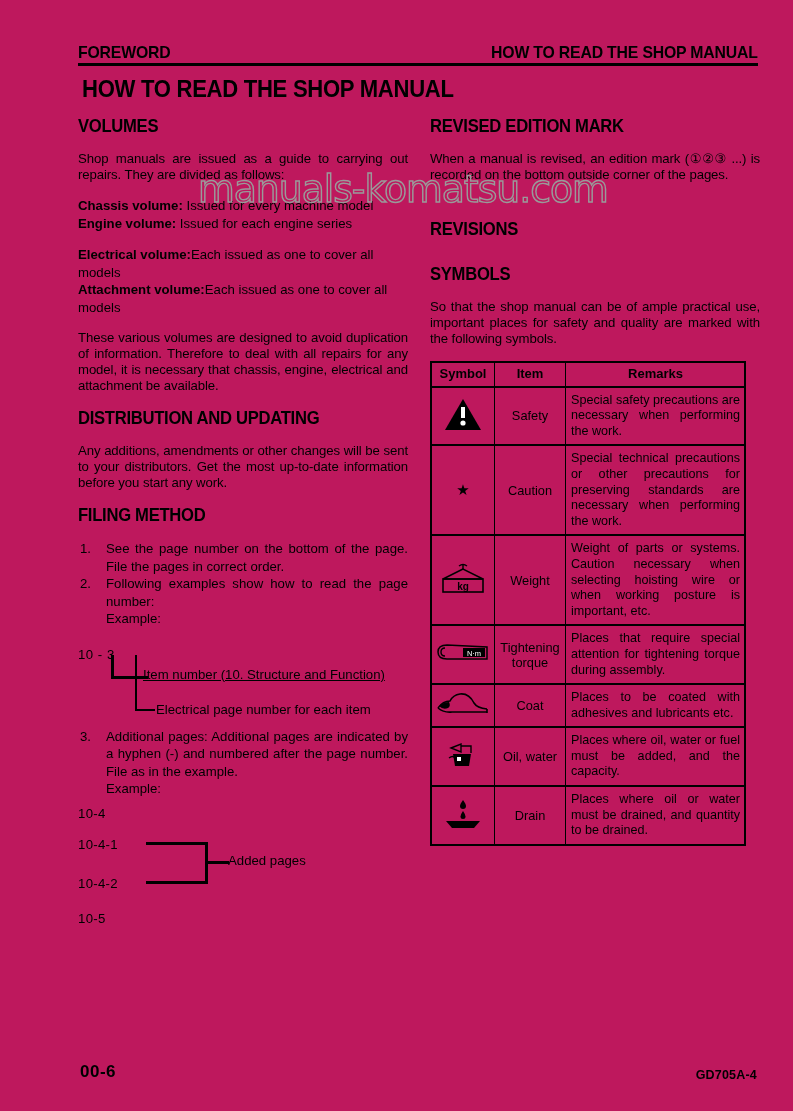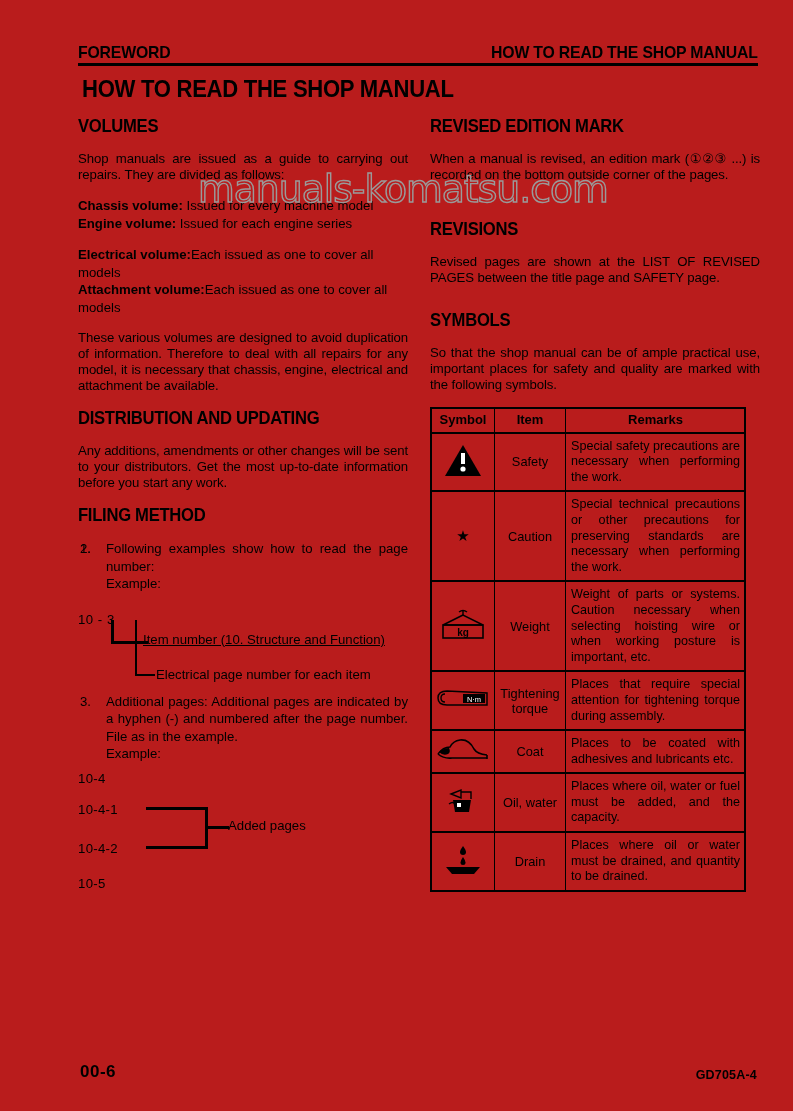--- a/index.html
+++ b/index.html
@@ -9,21 +9,21 @@
     background: #ffffff;
   }
   body {
     font-family: "Liberation Sans", sans-serif;
     color: #000000;
   }
   #page {
     position: relative;
     width: 793px;
     height: 1111px;
-    background: #b91c1c;
+    background: #be185d;
     overflow: hidden;
     box-sizing: border-box;
   }
 
   
   .runhead {
     position: absolute;
     left: 78px;
     top: 40px;
     width: 680px;
@@ -301,20 +301,21 @@
     <p class="body">These various volumes are designed to avoid duplication of information. Therefore to deal with all repairs for any model, it is necessary that chassis, engine, electrical and attachment be available.</p>
 
     <h2 class="sec">DISTRIBUTION AND UPDATING</h2>
     <p class="body">Any additions, amendments or other changes will be sent to your distributors. Get the most up-to-date information before you start any work.</p>
 
     <h2 class="sec">FILING METHOD</h2>
 
     <ol class="numlist">
       <li>
         <span class="num">1.</span>
+        <span>See the page number on the bottom of the page. File the pages in correct order.</span>
       </li>
       <li>
         <span class="num">2.</span>
         <span>Following examples show how to read the page number:</span>
         <div class="plain">Example:</div>
       </li>
     </ol>
 
     <div class="example-a">
       <span class="pn">10 - 3</span>
@@ -349,21 +350,20 @@
   </div>
 
   <div class="col col-right">
 
     <h2 class="sec">REVISED EDITION MARK</h2>
     <p class="body">When a manual is revised, an edition mark (①②③ ...) is recorded on the bottom outside corner of the pages.</p>
 
     <div style="height:22px"></div>
 
     <h2 class="sec">REVISIONS</h2>
-    <p class="body">Revised pages are shown at the LIST OF REVISED PAGES between the title page and SAFETY page.</p>
 
     <div style="height:10px"></div>
 
     <h2 class="sec">SYMBOLS</h2>
     <p class="body">So that the shop manual can be of ample practical use, important places for safety and quality are marked with the following symbols.</p>
 
     <table class="symbols">
       <tbody>
           <tr class="head">
         <th class="c-symbol">Symbol</th>

